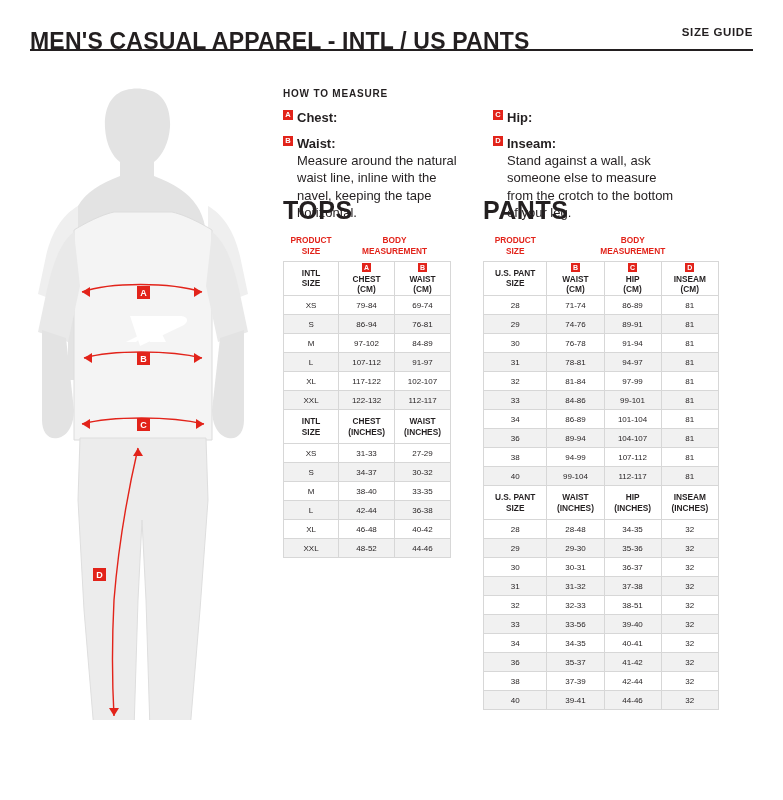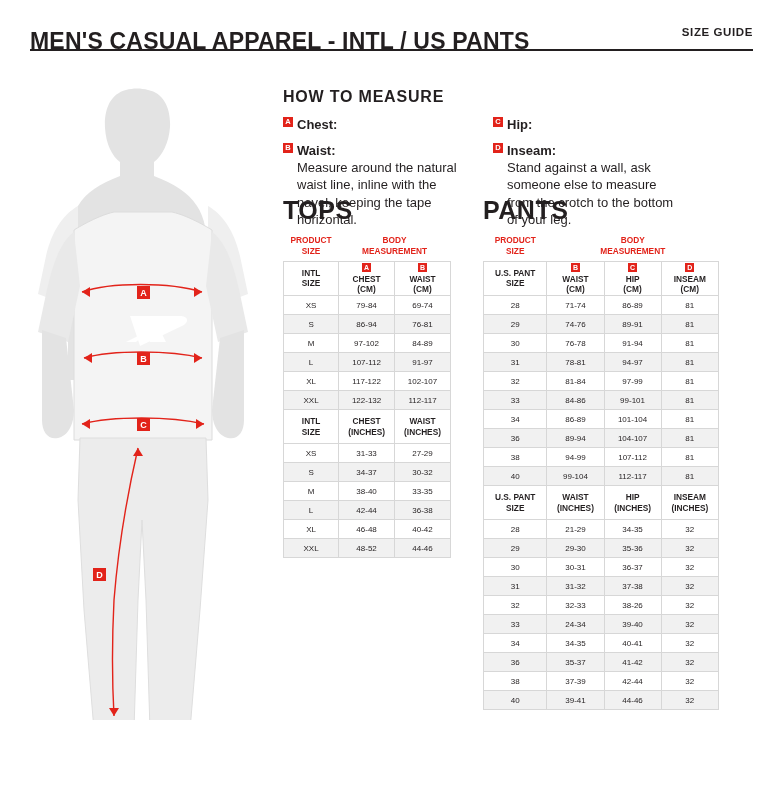--- a/index.html
+++ b/index.html
@@ -54,21 +54,21 @@
   }
   .figure svg { display: block; }
 
   
   .howto {
     position: absolute;
     left: 283px; top: 88px;
     width: 468px;
   }
   .howto-title {
-    font-size: 16px;
+    font-size: 10px;
     font-weight: bold;
     letter-spacing: 0.8px;
     margin-bottom: 10px;
   }
   .howto-cols {
     display: flex;
     gap: 24px;
   }
   .howto-col { width: 186px; }
   .howto-item { margin-bottom: 9px; display: flex; }
@@ -412,21 +412,21 @@
           <td class="">81</td>
         </tr>
         <tr>
           <td class="sub-hdr">U.S. PANT<br>SIZE</td>
           <td class="sub-hdr">WAIST<br>(INCHES)</td>
           <td class="sub-hdr">HIP<br>(INCHES)</td>
           <td class="sub-hdr">INSEAM<br>(INCHES)</td>
         </tr>
         <tr class="">
           <td class="sizecell">28</td>
-          <td class="">21-29</td>
+          <td class="">28-48</td>
           <td class="">34-35</td>
           <td class="">32</td>
         </tr>
         <tr class="alt">
           <td class="sizecell">29</td>
           <td class="">29-30</td>
           <td class="">35-36</td>
           <td class="">32</td>
         </tr>
         <tr class="">
@@ -437,26 +437,26 @@
         </tr>
         <tr class="alt">
           <td class="sizecell">31</td>
           <td class="">31-32</td>
           <td class="">37-38</td>
           <td class="">32</td>
         </tr>
         <tr class="">
           <td class="sizecell">32</td>
           <td class="">32-33</td>
-          <td class="">38-26</td>
+          <td class="">38-51</td>
           <td class="">32</td>
         </tr>
         <tr class="alt">
           <td class="sizecell">33</td>
-          <td class="">24-34</td>
+          <td class="">33-56</td>
           <td class="">39-40</td>
           <td class="">32</td>
         </tr>
         <tr class="">
           <td class="sizecell">34</td>
           <td class="">34-35</td>
           <td class="">40-41</td>
           <td class="">32</td>
         </tr>
         <tr class="alt">

